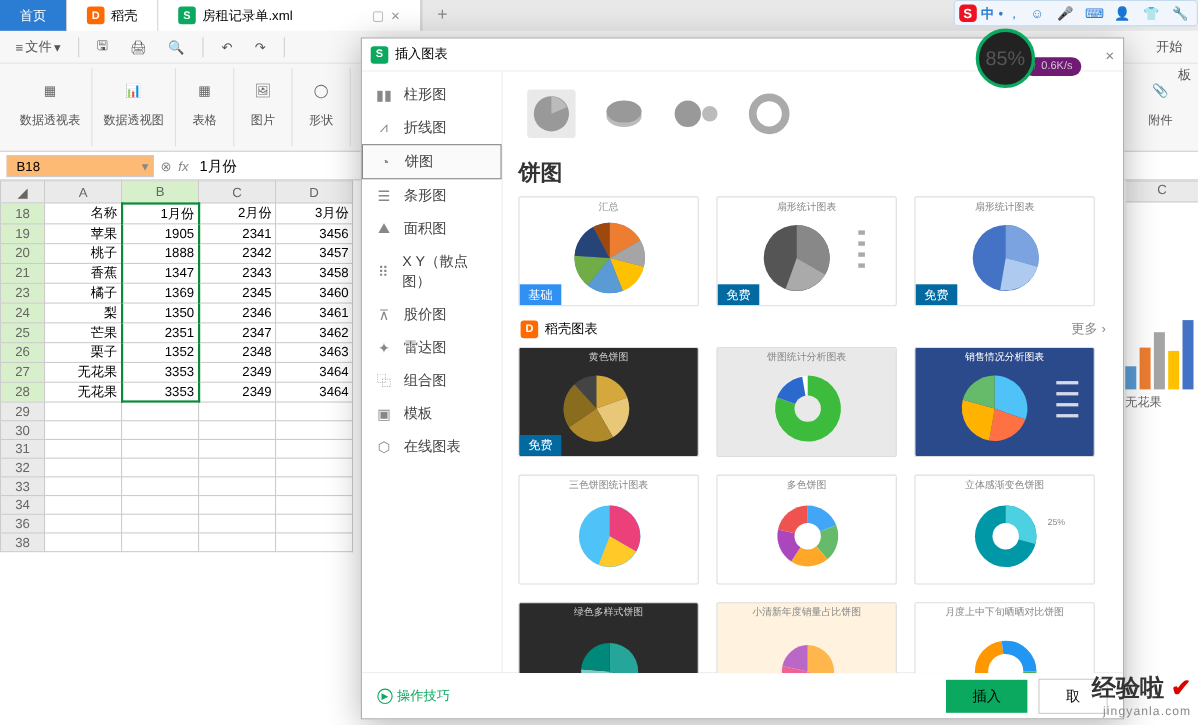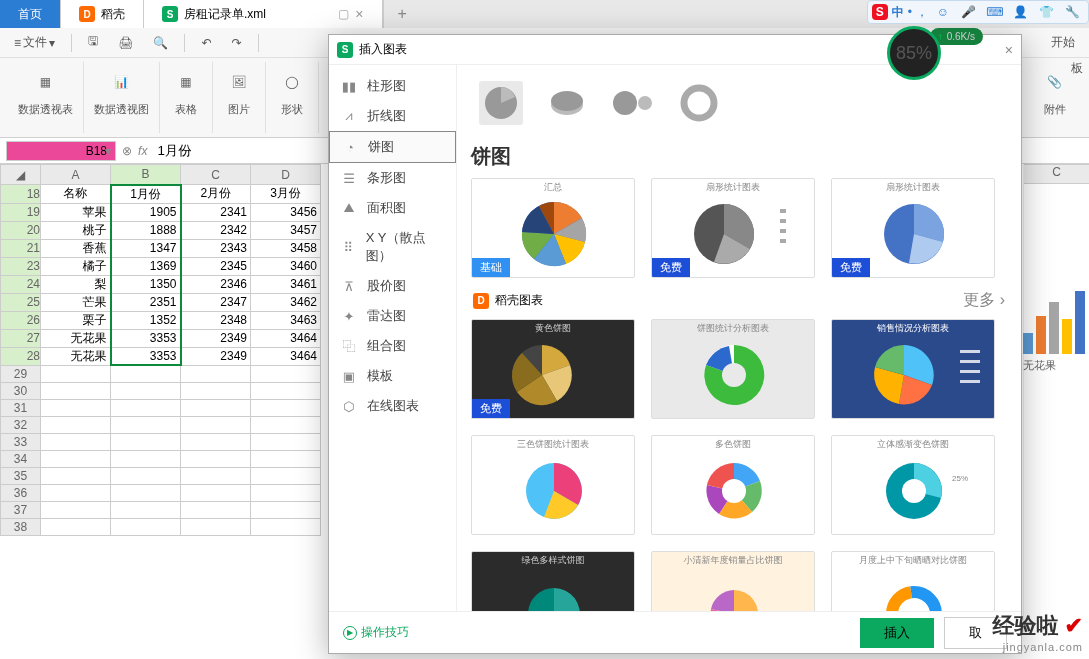--- a/index.html
+++ b/index.html
@@ -25,36 +25,36 @@
 
 .ribbon { height: 80px; background: #f7f7f7; border-bottom: 1px solid #d0d0d0; display: flex; padding: 4px 8px; }
 .ribbon-group { display: flex; flex-direction: column; align-items: center; padding: 4px 10px; border-right: 1px solid #e0e0e0; gap: 4px; }
 .ribbon-group.noborder { border: none; }
 .ribbon-icon { width: 32px; height: 32px; display: flex; align-items: center; justify-content: center; color: #666; }
 .ribbon-label { font-size: 11px; color: #555; }
 
 .ribbon-right { position: absolute; right: 0; top: 58px; height: 80px; display: flex; padding: 4px 8px; }
 
 .cell-ref-row { height: 26px; display: flex; align-items: center; border-bottom: 1px solid #d0d0d0; padding: 0 6px; gap: 6px; }
-.cell-ref { width: 110px; border: 1px solid #ccc; padding: 2px 8px; background: #ec4899; text-align: right; position: relative; }
+.cell-ref { width: 134px; border: 1px solid #ccc; padding: 2px 8px; background: #fdba74; text-align: left; position: relative; }
 .cell-ref::after { content: '▾'; position: absolute; right: 4px; color: #888; }
 .fx-icons { display: flex; gap: 6px; color: #888; }
 .formula-input { flex: 1; border: none; padding: 2px 4px; outline: none; }
 
 .sheet-area { display: flex; position: relative; }
 .sheet { border-collapse: collapse; }
 .sheet th, .sheet td { border: 1px solid #ccc; height: 17px; font-size: 12px; text-align: center; background: #fff; }
 .sheet th { background: #eaeaea; font-weight: normal; color: #666; }
 .colhead th { height: 20px; }
 .colhead th.selcol { background: #d8efcb; }
 .rowhead { width: 40px; background: #eaeaea; color: #666; }
-.rowhead.selrow { background: #d8efcb; text-align: right; }
+.rowhead.selrow { background: #d8efcb; }
 .sheet td { width: 70px; padding: 0 3px; text-align: right; }
 .sheet td.name { text-align: right; }
-.sheet td.header { text-align: center; background: #fff; }
+.sheet td.header { text-align: right; background: #fff; }
 
 
 td.selleft { border-left: 2px solid #0a8a3a; }
 td.selright { border-right: 2px solid #0a8a3a; }
 td.seltop { border-top: 2px solid #0a8a3a; }
 td.selbot { border-bottom: 2px solid #0a8a3a; }
 
 
 .modal { position: absolute; left: 328px; top: 34px; width: 694px; height: 620px; background: #fff; border: 1px solid #aaa; box-shadow: 0 6px 30px rgba(0,0,0,.3); z-index: 100; display: flex; flex-direction: column; }
 .modal-title { height: 30px; display: flex; align-items: center; padding: 0 8px; gap: 6px; border-bottom: 1px solid #eee; }
@@ -68,31 +68,31 @@
 .chart-main { flex: 1; display: flex; flex-direction: column; overflow-y: auto; padding: 10px 14px; }
 .subtype-row { display: flex; gap: 22px; padding: 6px 8px 14px; }
 .subtype { width: 44px; height: 44px; display: flex; align-items: center; justify-content: center; cursor: pointer; }
 .subtype.active { background: #e9e9e9; border-radius: 3px; }
 .sect-title { font-size: 20px; font-weight: bold; color: #333; padding: 4px 0 8px; }
 .card-grid { display: flex; gap: 16px; flex-wrap: wrap; }
 .chart-card { width: 164px; height: 100px; border: 1px solid #ddd; border-radius: 2px; position: relative; overflow: hidden; cursor: pointer; background: #fff; }
 .chart-card .card-title { position: absolute; top: 2px; width: 100%; text-align: center; font-size: 9px; color: #888; }
 .card-tag { position: absolute; left: 0; bottom: 0; padding: 2px 8px; color: #fff; font-size: 11px; }
 .tag-blue { background: #3091f2; }
-.tag-green { background: #1d4ed8; }
+.tag-green { background: #0369a1; }
 .dk-row { display: flex; align-items: center; padding: 12px 2px 8px; gap: 6px; }
-.dk-row .more { margin-left: auto; color: #888; font-size: 16px; }
+.dk-row .more { margin-left: auto; color: #888; font-size: 12px; }
 
 .modal-footer { height: 42px; border-top: 1px solid #eee; display: flex; align-items: center; padding: 0 14px; gap: 10px; }
 .footer-tip { color: #0ba95f; display: flex; align-items: center; gap: 4px; }
 .btn-insert { background: #0ba95f; color: #000000; padding: 6px 24px; border: none; cursor: pointer; font-size: 13px; }
 .btn-cancel { background: #fff; border: 1px solid #ccc; padding: 6px 24px; cursor: pointer; font-size: 13px; }
 
 .floating-badge { position: absolute; top: 26px; right: 148px; width: 54px; height: 54px; border-radius: 50%; background: #222; border: 3px solid #0ba95f; color: #888; display: flex; align-items: center; justify-content: center; font-size: 18px; z-index: 150; }
-.speed-badge { position: absolute; top: 28px; right: 106px; background: #15803d; color: #ccc; font-size: 10px; padding: 3px 8px; border-radius: 11px; z-index: 149; display: flex; align-items: center; gap: 4px; }
+.speed-badge { position: absolute; top: 52px; right: 106px; background: #701a75; color: #ccc; font-size: 10px; padding: 3px 8px; border-radius: 11px; z-index: 149; display: flex; align-items: center; gap: 4px; }
 .green-dot::before { content: '↑'; color: #0c5; }
 
 .watermark { position: absolute; right: 6px; bottom: 6px; z-index: 300; text-align: right; }
 .wm1 { font-size: 22px; font-weight: bold; color: #333; }
 .wm1 .red { color: #d00; }
 .wm2 { font-size: 11px; color: #888; letter-spacing: 1px; }
 
 .right-strip { position: absolute; right: 0; top: 164px; width: 66px; height: 470px; background: #fff; border-left: 1px solid #eee; z-index: 50; }
 .chart-peek { position: absolute; right: 0; top: 264px; width: 66px; height: 140px; z-index: 50; }
 .peek-bars { display: flex; align-items: flex-end; gap: 3px; height: 90px; padding-top: 20px; }
@@ -308,35 +308,21 @@
           <td></td>
         </tr>
   <tr>
           <th class="rowhead">34</th>
           <td></td>
           <td></td>
           <td></td>
           <td></td>
         </tr>
   <tr>
-          <th class="rowhead">35</th>
-          <td></td>
-          <td></td>
-          <td></td>
-          <td></td>
-        </tr>
-  <tr>
           <th class="rowhead">36</th>
-          <td></td>
-          <td></td>
-          <td></td>
-          <td></td>
-        </tr>
-  <tr>
-          <th class="rowhead">37</th>
           <td></td>
           <td></td>
           <td></td>
           <td></td>
         </tr>
   <tr>
           <th class="rowhead">38</th>
           <td></td>
           <td></td>
           <td></td>

